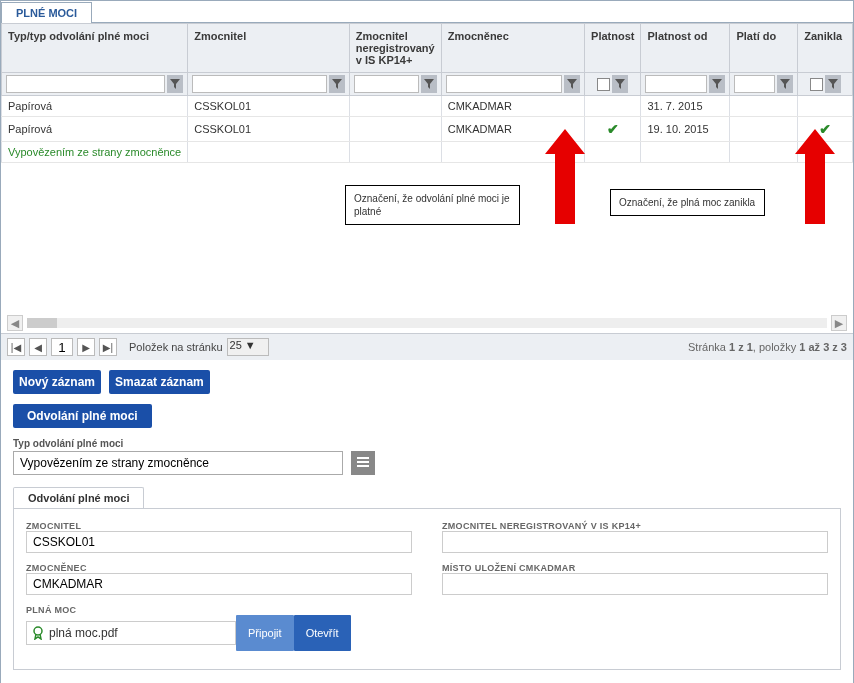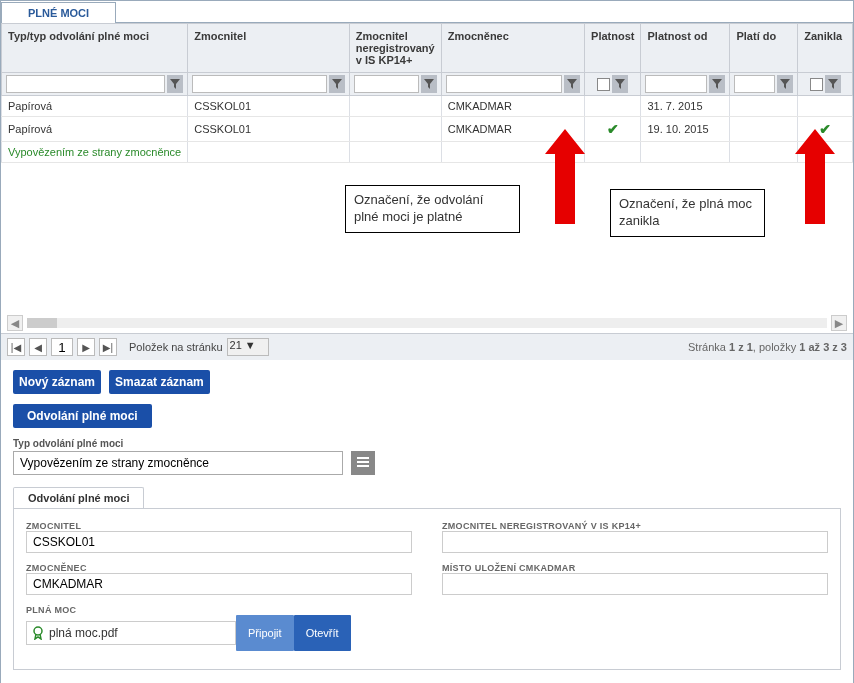--- a/index.html
+++ b/index.html
@@ -1,19 +1,19 @@
 <!DOCTYPE html>
 <html><head>
 <meta charset="utf-8">
 <style>
   * { box-sizing: border-box; margin: 0; padding: 0; }
   body { font-family: Arial, sans-serif; font-size: 11px; color: #333; background: #fff; width: 854px; }
   .outer { border: 1.5px solid #9ab; width: 854px; }
   .tab-bar { border-bottom: 1px solid #9ab; background: #fff; }
-  .tab { display: inline-block; padding: 4px 26px; border: 1px solid #9ab; border-bottom: none; background: #fff; color: #2a5a9a; font-weight: bold; font-size: 11px; position: relative; top: 1px; }
+  .tab { display: inline-block; padding: 4px 14px; border: 1px solid #9ab; border-bottom: none; background: #fff; color: #2a5a9a; font-weight: bold; font-size: 11px; position: relative; top: 1px; }
   .grid { width: 100%; border-collapse: collapse; font-size: 11px; }
   .grid th { background: #eceff3; border: 1px solid #c8ccd3; padding: 6px 6px; text-align: left; font-weight: bold; color: #3a3a3a; font-size: 11px; vertical-align: top; }
   .grid td { border: 1px solid #dcdfe5; padding: 4px 6px; white-space: nowrap; }
   .grid tbody tr.datarow td { border-top: 1px solid #e6e6e6; border-bottom: 1px solid #e6e6e6; }
   .filter-row td { background: #eceff3; border: 1px solid #c8ccd3; padding: 2px 4px; }
   .filter-cell { display: flex; align-items: center; gap: 2px; }
   .filter-input { flex: 1; border: 1px solid #bbb; height: 18px; padding: 0 2px; background: #fff; min-width: 0; width: 100%; }
   .filter-btn { width: 16px; height: 18px; background: #b9bec6; border: none; display: flex; align-items: center; justify-content: center; cursor: pointer; }
   .filter-btn svg { width: 10px; height: 10px; }
   .filter-check { display: flex; align-items: center; justify-content: center; gap: 2px; }
@@ -47,21 +47,21 @@
   .ro-input { border: 1px solid #ccc; height: 22px; padding: 2px 6px; font-size: 12px; width: 100%; background: #fff; }
   .field-group { margin-bottom: 8px; }
   .label-uc { font-size: 9px; color: #666; font-weight: bold; letter-spacing: 0.3px; }
   .file-row { display: flex; align-items: center; }
   .file-badge { width: 14px; height: 14px; display: inline-flex; align-items: center; justify-content: center; }
   .file-input { flex: 0 0 210px; display: flex; align-items: center; border: 1px solid #ccc; height: 24px; background: #fff; padding: 0 4px; gap: 4px; }
   .file-text { flex: 1; font-size: 12px; }
   .btn-secondary { background: #2a62b7; color: #fff; border: none; padding: 12px 12px; font-size: 11px; cursor: pointer; border-radius: 1px; }
   .annotation { position: absolute; font-family: Arial; font-size: 13px; }
   .annotation .arrow-svg { display: block; }
-  .annotation .box { border: 1px solid #000; background: #fff; padding: 6px 8px; font-size: 13px; line-height: 1.3; }
+  .annotation .box { border: 1px solid #000; background: #fff; padding: 6px 8px; font-size: 10px; line-height: 1.3; }
   .container { position: relative; }
 </style>
 </head>
 <body>
 
 <div class="container">
 <div class="outer">
   <div class="tab-bar">
     <span class="tab">PLNÉ MOCI</span>
   </div>
@@ -223,21 +223,21 @@
     <span class="scroll-arrow">▶</span>
   </div>
 
   <div class="pager-row">
     <button class="pager-btn">|◀</button>
     <button class="pager-btn">◀</button>
     <input class="pager-page" value="1" style="">
     <button class="pager-btn">▶</button>
     <button class="pager-btn">▶|</button>
     <span class="pager-text" style="margin-left:8px">Položek na stránku</span>
-    <span class="pager-select"><span>21</span> ▼</span>
+    <span class="pager-select"><span>25</span> ▼</span>
     <span class="pager-right">
       <span>Stránka </span><b>1 z 1</b><span>, položky </span><b>1 až 3 z 3</b>
     </span>
   </div>
 
   <div class="action-row">
     <button class="btn-primary">Nový záznam</button>
     <button class="btn-primary">Smazat záznam</button>
   </div>
 

